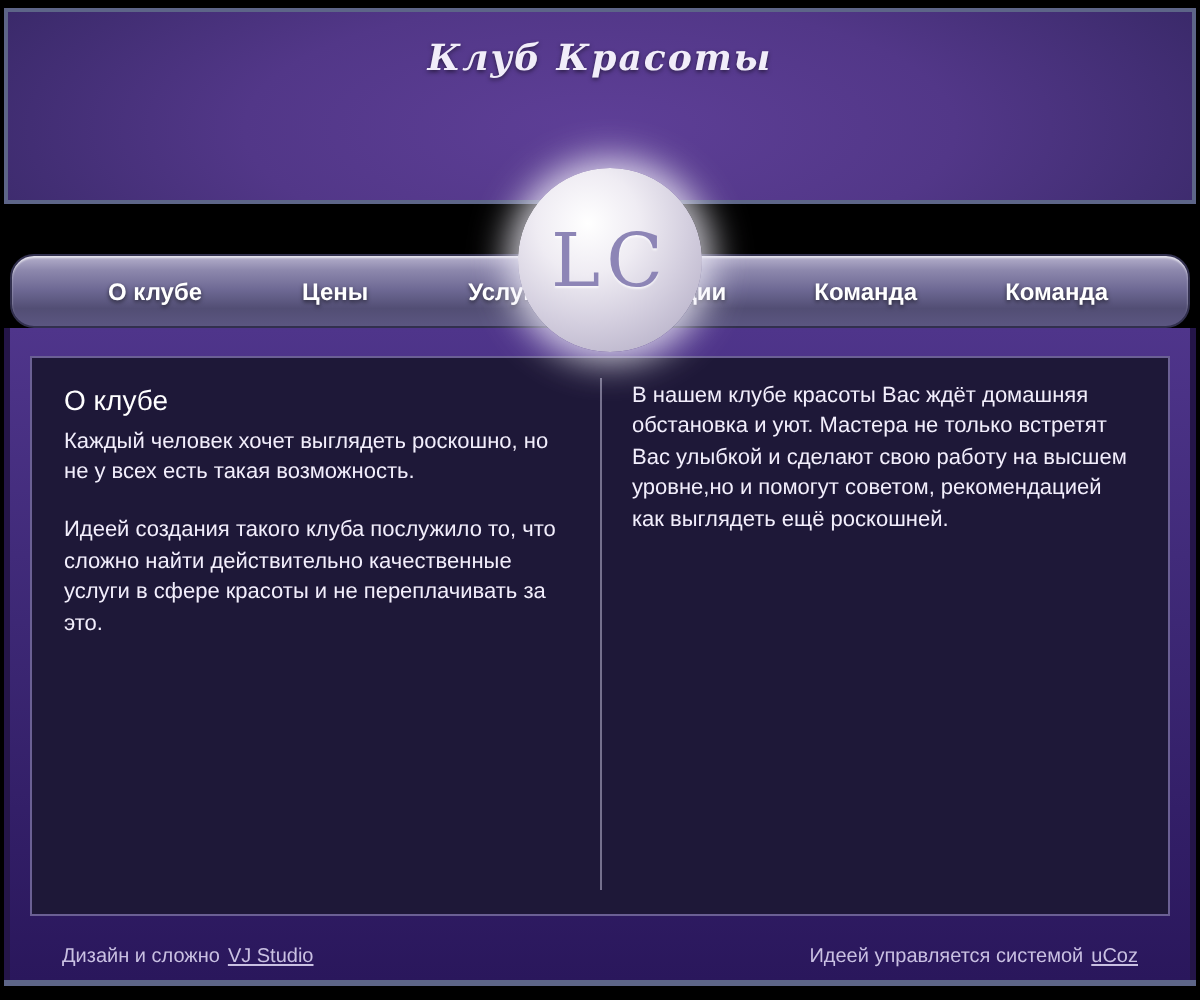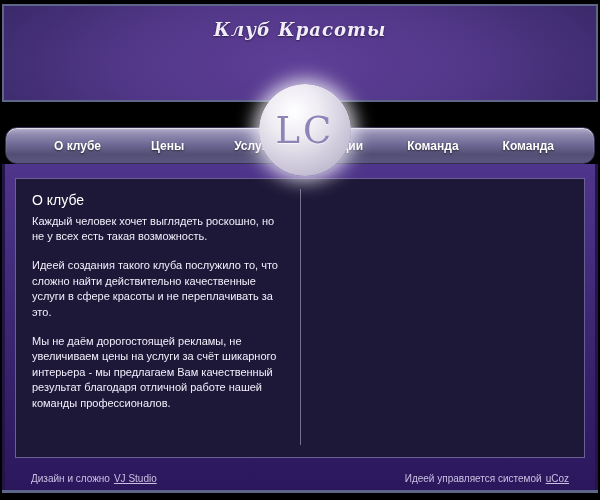--- a/index.html
+++ b/index.html
@@ -165,23 +165,25 @@
 
 <div class="body-region">
 
   <div class="content-box">
     <div class="content-divider"></div>
 
     <div class="col">
       <div class="about-heading">О клубе</div>
       <p>Каждый человек хочет выглядеть роскошно, но не у всех есть такая возможность.</p>
       <p>Идеей создания такого клуба послужило то, что сложно найти действительно качественные услуги в сфере красоты и не переплачивать за это.</p>
-      <p>Мы не даём дорогостоящей рекламы, не увеличиваем цены на услуги за счёт шикарного интерьера - мы предлагаем Вам качественный результат благодаря отличной работе нашей команды профессионалов.</p>
     </div>
 
+    <div class="col">
+      <p>В нашем клубе красоты Вас ждёт домашняя обстановка и уют. Мастера не только встретят Вас улыбкой и сделают свою работу на высшем уровне,но и помогут советом, рекомендацией как выглядеть ещё роскошней.</p>
+    </div>
   </div>
 
   <div class="footer">
     <div>
       <span>Дизайн и сложно</span><span class="footer-link">VJ Studio</span>
     </div>
     <div>
       <span>Идеей управляется системой</span><span class="footer-link">uCoz</span>
     </div>
   </div>

